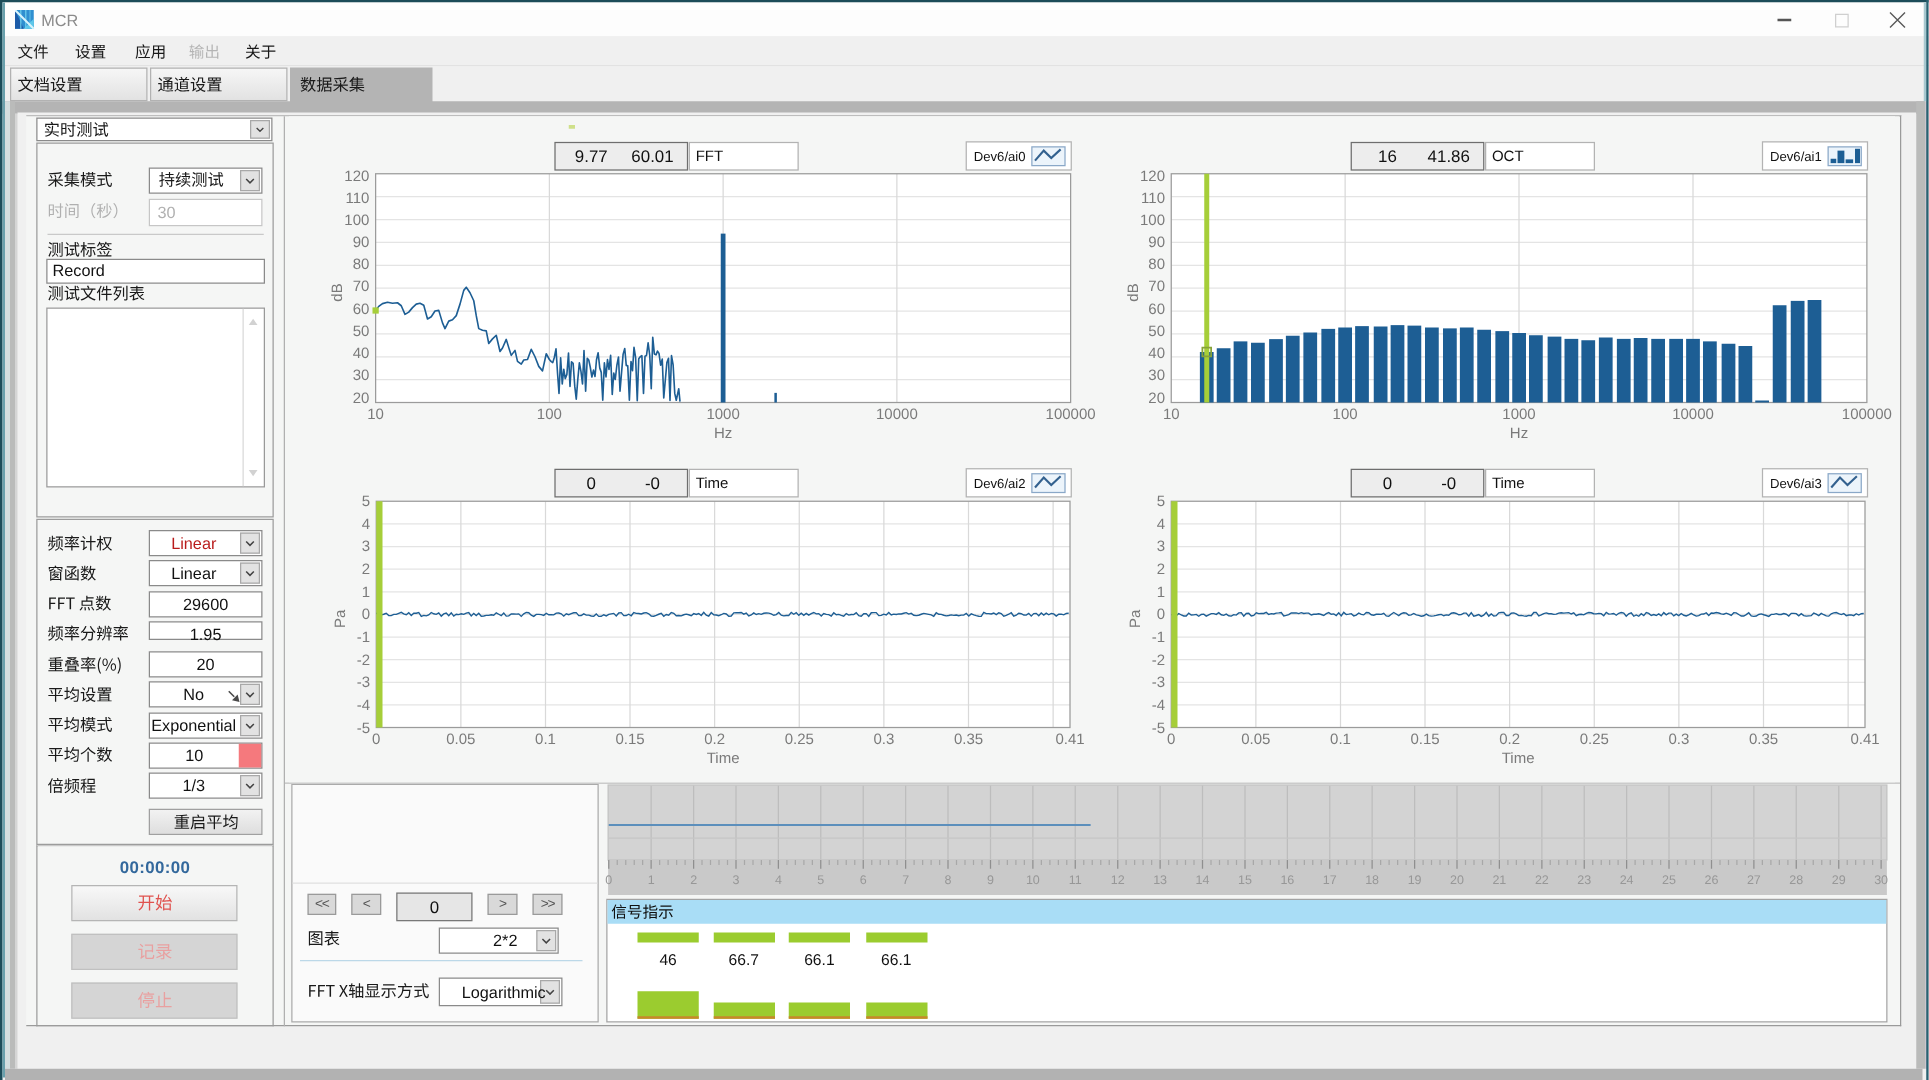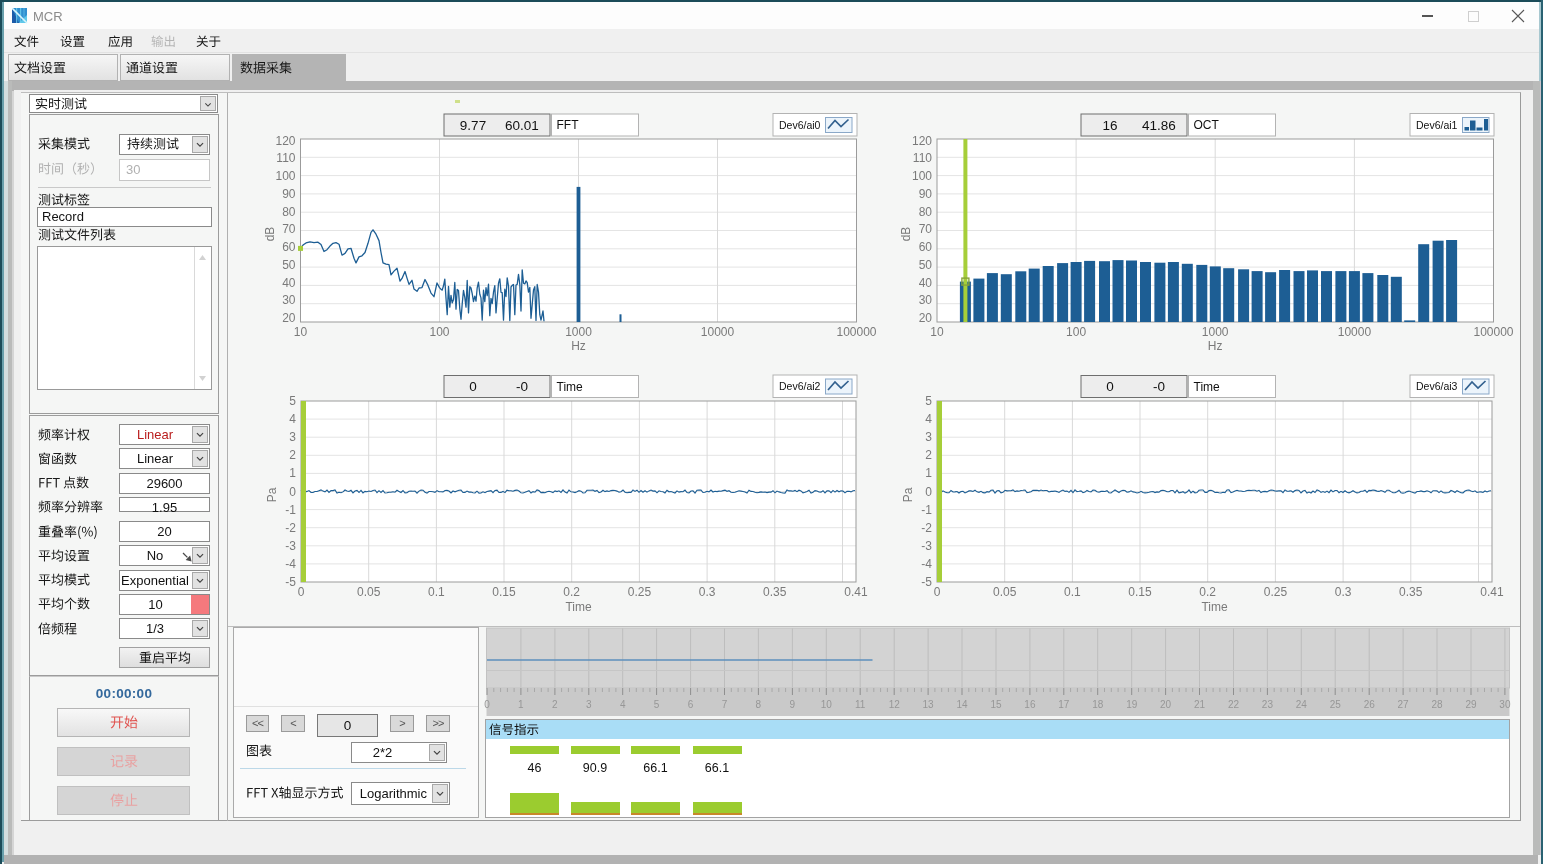--- a/index.html
+++ b/index.html
@@ -487,32 +487,32 @@
 <div class="a" style="left:426px;top:715px;width:24px;height:17px;background:#d9d9d9;border:1px solid #9a9a9a;box-sizing:border-box;font-size:11px;color:#555;text-align:center;line-height:14px;letter-spacing:-1px">&gt;&gt;</div>
 <div style="position:absolute;left:246px;top:744px">
     <svg width="26.0" height="13.0" viewBox="0 -880 2000 1000" style="display:block;overflow:visible">
       <path fill="#1a1a1a" d="M375 -279C455 -262 557 -227 613 -199L644 -250C588 -276 487 -309 407 -325ZM275 -152C413 -135 586 -95 682 -61L715 -117C618 -149 445 -188 310 -203ZM84 -796V80H156V38H842V80H917V-796ZM156 -29V-728H842V-29ZM414 -708C364 -626 278 -548 192 -497C208 -487 234 -464 245 -452C275 -472 306 -496 337 -523C367 -491 404 -461 444 -434C359 -394 263 -364 174 -346C187 -332 203 -303 210 -285C308 -308 413 -345 508 -396C591 -351 686 -317 781 -296C790 -314 809 -340 823 -353C735 -369 647 -396 569 -432C644 -481 707 -538 749 -606L706 -631L695 -628H436C451 -647 465 -666 477 -686ZM378 -563 385 -570H644C608 -531 560 -496 506 -465C455 -494 411 -527 378 -563Z M1252 79C1275 64 1312 51 1591 -38C1587 -54 1581 -83 1579 -104L1335 -31V-251C1395 -292 1449 -337 1492 -385C1570 -175 1710 -23 1917 46C1928 26 1950 -3 1967 -19C1868 -48 1783 -97 1714 -162C1777 -201 1850 -253 1908 -302L1846 -346C1802 -303 1732 -249 1672 -207C1628 -259 1592 -319 1566 -385H1934V-450H1536V-539H1858V-601H1536V-686H1902V-751H1536V-840H1460V-751H1105V-686H1460V-601H1156V-539H1460V-450H1065V-385H1397C1302 -300 1160 -223 1036 -183C1052 -168 1074 -140 1086 -122C1142 -142 1201 -170 1258 -203V-55C1258 -15 1236 2 1219 11C1231 27 1247 61 1252 79Z"></path>
     </svg>
   </div>
 <div class="in" style="left:351px;top:742px;width:96px;height:21px"></div>
 <div class="a" style="left:429px;top:744px;width:16px;height:17px;background:#e2e2e2;border:1px solid #a8a8a8;box-sizing:border-box"><svg width="100%" height="100%" viewBox="0 0 16 17">
       <path d="M4.5 7 L8 10.5 L11.5 7" stroke="#444" stroke-width="1.4" fill="none"></path>
     </svg></div>
-<div class="a" style="left:351px;top:745px;width:63px;text-align:center;font-size:13px;color:#111">2*2</div>
+<div class="a" style="left:351px;top:745px;width:63px;text-align:right;font-size:13px;color:#111">2*2</div>
 <div class="a" style="left:240px;top:768px;width:226px;height:1px;background:#bcd8e8"></div>
 <div style="position:absolute;left:246px;top:786px">
     <svg width="97.5" height="13.0" viewBox="0 -880 7500 1000" style="display:block;overflow:visible">
       <path fill="#1a1a1a" d="M101 0H193V-329H473V-407H193V-655H523V-733H101Z M653 0H745V-329H1025V-407H745V-655H1075V-733H653Z M1357 0H1450V-655H1672V-733H1135V-655H1357Z M1944 0H2042L2147 -198C2166 -235 2185 -272 2206 -317H2210C2234 -272 2254 -235 2273 -198L2382 0H2484L2269 -374L2469 -733H2372L2274 -546C2256 -512 2242 -481 2222 -438H2218C2194 -481 2179 -512 2160 -546L2060 -733H1958L2158 -379Z M3031 -277H3163V-44H3031ZM3031 -344V-559H3163V-344ZM3360 -277V-44H3232V-277ZM3360 -344H3232V-559H3360ZM3160 -839V-627H2963V80H3031V24H3360V74H3430V-627H3235V-839ZM2584 -332C2593 -340 2623 -346 2658 -346H2755V-203L2544 -167L2560 -94L2755 -132V75H2822V-146L2927 -167L2923 -233L2822 -215V-346H2918V-414H2822V-569H2755V-414H2651C2680 -484 2709 -567 2733 -654H2917V-724H2751C2759 -758 2767 -792 2773 -825L2700 -840C2695 -802 2687 -762 2679 -724H2552V-654H2662C2641 -572 2619 -504 2609 -479C2592 -435 2578 -403 2561 -398C2569 -380 2581 -346 2584 -332Z M3744 -570H4257V-466H3744ZM3744 -731H4257V-628H3744ZM3671 -791V-405H4333V-791ZM4320 -330C4287 -266 4227 -180 4182 -126L4240 -97C4286 -151 4342 -230 4385 -300ZM3624 -297C3665 -233 3713 -145 3736 -93L3797 -123C3775 -174 3724 -260 3683 -322ZM4071 -365V-39H3923V-365H3852V-39H3540V33H4460V-39H4143V-365Z M4734 -351C4691 -238 4617 -127 4535 -56C4554 -46 4588 -24 4604 -11C4683 -88 4762 -207 4811 -330ZM5184 -320C5256 -224 5332 -94 5359 -10L5434 -44C5404 -129 5326 -255 5253 -349ZM4649 -766V-692H5353V-766ZM4560 -523V-449H4961V-19C4961 -3 4955 1 4937 2C4918 3 4852 3 4784 0C4796 23 4808 56 4811 79C4900 79 4959 78 4994 66C5030 53 5042 31 5042 -18V-449H5441V-523Z M5940 -818C5966 -771 5996 -707 6008 -667H5568V-594H5841C5829 -364 5804 -105 5546 23C5566 37 5590 63 5601 82C5791 -17 5866 -183 5898 -361H6256C6240 -135 6220 -38 6191 -12C6178 -2 6165 0 6143 0C6116 0 6046 -1 5974 -7C5989 13 5999 44 6001 66C6068 71 6134 72 6169 69C6208 67 6233 60 6256 34C6295 -5 6315 -114 6335 -398C6337 -409 6338 -434 6338 -434H5910C5916 -487 5920 -541 5923 -594H6436V-667H6014L6085 -698C6071 -738 6040 -799 6012 -846Z M7209 -791C7261 -755 7323 -701 7353 -665L7405 -712C7375 -747 7311 -798 7260 -833ZM7065 -836C7065 -774 7067 -713 7070 -653H6555V-580H7075C7101 -208 7185 82 7349 82C7426 82 7454 31 7467 -144C7446 -152 7418 -169 7401 -186C7394 -52 7383 4 7355 4C7256 4 7178 -241 7153 -580H7447V-653H7149C7146 -712 7145 -773 7145 -836ZM6559 -24 6583 50C6711 22 6895 -20 7065 -60L7059 -128L6845 -82V-358H7032V-431H6590V-358H6770V-67Z"></path>
     </svg>
   </div>
 <div class="in" style="left:351px;top:782px;width:99px;height:23px"></div>
 <div class="a" style="left:432px;top:784px;width:16px;height:19px;background:#e2e2e2;border:1px solid #a8a8a8;box-sizing:border-box"><svg width="100%" height="100%" viewBox="0 0 16 17">
       <path d="M4.5 7 L8 10.5 L11.5 7" stroke="#444" stroke-width="1.4" fill="none"></path>
     </svg></div>
-<div class="a" style="left:347px;top:786px;width:80px;text-align:right;font-size:13px;color:#111">Logarithmic</div>
+<div class="a" style="left:363px;top:786px;width:80px;text-align:center;font-size:13px;color:#111">Logarithmic</div>
 <svg class="a" style="left:480px;top:620px" width="1036 " height="204" viewBox="480 620 1036 204" font-family="Liberation Sans,sans-serif">
     <rect x="486.5" y="628" width="1023" height="60" fill="#d3d3d3" stroke="#c2c2c2"></rect>
     <rect x="486.5" y="688" width="1023" height="28" fill="#c9c9c9"></rect>
     <line x1="487" y1="688" x2="487" y2="695" stroke="#8f8f8f"></line>
     <text x="487" y="707.5" font-size="10" fill="#979797" text-anchor="middle">0</text>
     <line x1="493.8" y1="688" x2="493.8" y2="692" stroke="#a8a8a8"></line>
     <line x1="500.6" y1="688" x2="500.6" y2="692" stroke="#a8a8a8"></line>
     <line x1="507.4" y1="688" x2="507.4" y2="692" stroke="#a8a8a8"></line>
     <line x1="514.1" y1="688" x2="514.1" y2="692" stroke="#a8a8a8"></line>
     <line x1="520.9" y1="628.5" x2="520.9" y2="687.5" stroke="#bdbdbd"></line>
@@ -729,18 +729,18 @@
 <div style="position:absolute;left:489px;top:722.8px">
     <svg width="50.0" height="12.5" viewBox="0 -880 4000 1000" style="display:block;overflow:visible">
       <path fill="#111" d="M382 -531V-469H869V-531ZM382 -389V-328H869V-389ZM310 -675V-611H947V-675ZM541 -815C568 -773 598 -716 612 -680L679 -710C665 -745 635 -799 606 -840ZM369 -243V80H434V40H811V77H879V-243ZM434 -22V-181H811V-22ZM256 -836C205 -685 122 -535 32 -437C45 -420 67 -383 74 -367C107 -404 139 -448 169 -495V83H238V-616C271 -680 300 -748 323 -816Z M1260 -732H1736V-596H1260ZM1185 -799V-530H1815V-799ZM1063 -440V-371H1269C1249 -309 1224 -240 1203 -191H1727C1708 -75 1688 -19 1663 1C1651 9 1639 10 1615 10C1587 10 1514 9 1444 2C1458 23 1468 52 1470 74C1539 78 1605 79 1639 77C1678 76 1702 70 1726 50C1763 18 1788 -57 1812 -225C1814 -236 1816 -259 1816 -259H1315L1352 -371H1933V-440Z M2837 -781C2761 -747 2634 -712 2515 -687V-836H2441V-552C2441 -465 2472 -443 2588 -443C2612 -443 2796 -443 2821 -443C2920 -443 2945 -476 2956 -610C2935 -614 2903 -626 2887 -637C2881 -529 2872 -511 2817 -511C2777 -511 2622 -511 2592 -511C2527 -511 2515 -518 2515 -552V-625C2645 -650 2793 -684 2894 -725ZM2512 -134H2838V-29H2512ZM2512 -195V-295H2838V-195ZM2441 -359V79H2512V33H2838V75H2912V-359ZM2184 -840V-638H2044V-567H2184V-352L2031 -310L2053 -237L2184 -276V-8C2184 6 2178 10 2165 11C2152 11 2111 11 2065 10C2074 30 2085 61 2088 79C2155 80 2195 77 2222 66C2248 54 2257 34 2257 -9V-298L2390 -339L2381 -409L2257 -373V-567H2376V-638H2257V-840Z M3234 -351C3191 -238 3117 -127 3035 -56C3054 -46 3088 -24 3104 -11C3183 -88 3262 -207 3311 -330ZM3684 -320C3756 -224 3832 -94 3859 -10L3934 -44C3904 -129 3826 -255 3753 -349ZM3149 -766V-692H3853V-766ZM3060 -523V-449H3461V-19C3461 -3 3455 1 3437 2C3418 3 3352 3 3284 0C3296 23 3308 56 3311 79C3400 79 3459 78 3494 66C3530 53 3542 31 3542 -18V-449H3941V-523Z"></path>
     </svg>
   </div>
 <div class="a" style="left:510px;top:746px;width:49px;height:8px;background:#9bcc2f"></div>
 <div class="a" style="left:570.5px;top:746px;width:49px;height:8px;background:#9bcc2f"></div>
 <div class="a" style="left:631px;top:746px;width:49px;height:8px;background:#9bcc2f"></div>
 <div class="a" style="left:692.5px;top:746px;width:49px;height:8px;background:#9bcc2f"></div>
 <div class="a" style="left:510px;top:761px;width:49px;text-align:center;font-size:12.5px;color:#111">46</div>
-<div class="a" style="left:570.5px;top:761px;width:49px;text-align:center;font-size:12.5px;color:#111">90.9</div>
+<div class="a" style="left:570.5px;top:761px;width:49px;text-align:center;font-size:12.5px;color:#111">66.7</div>
 <div class="a" style="left:631px;top:761px;width:49px;text-align:center;font-size:12.5px;color:#111">66.1</div>
 <div class="a" style="left:692.5px;top:761px;width:49px;text-align:center;font-size:12.5px;color:#111">66.1</div>
 <div class="a" style="left:510px;top:793px;width:49px;height:20px;background:#9bcc2f;border-bottom:2px solid #c8882a"></div>
 <div class="a" style="left:570.5px;top:802px;width:49px;height:11px;background:#9bcc2f;border-bottom:2px solid #c8882a"></div>
 <div class="a" style="left:631px;top:802px;width:49px;height:11px;background:#9bcc2f;border-bottom:2px solid #c8882a"></div>
 <div class="a" style="left:692.5px;top:802px;width:49px;height:11px;background:#9bcc2f;border-bottom:2px solid #c8882a"></div>
 </body></html>

